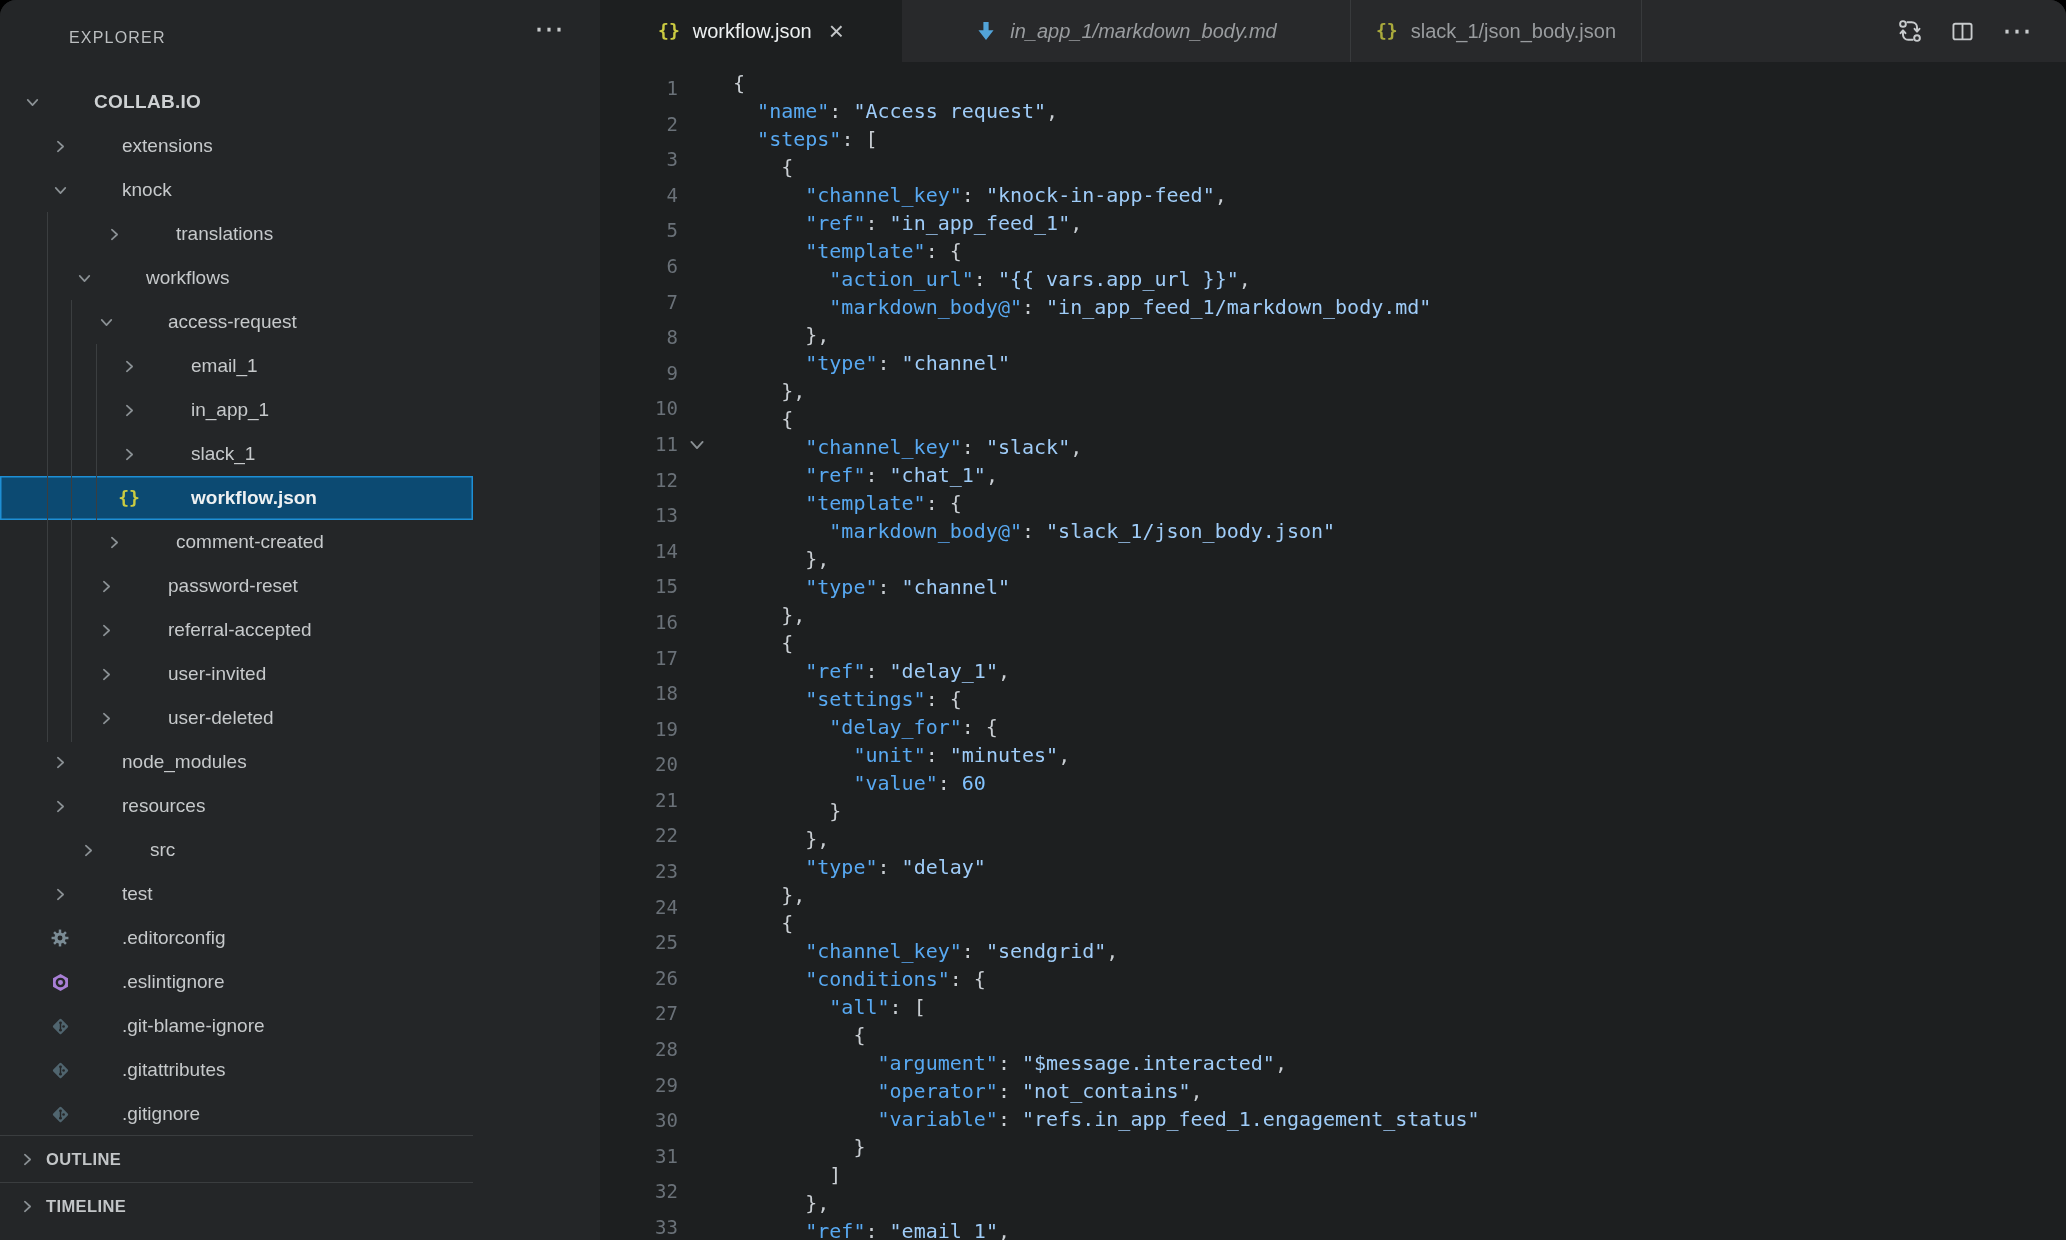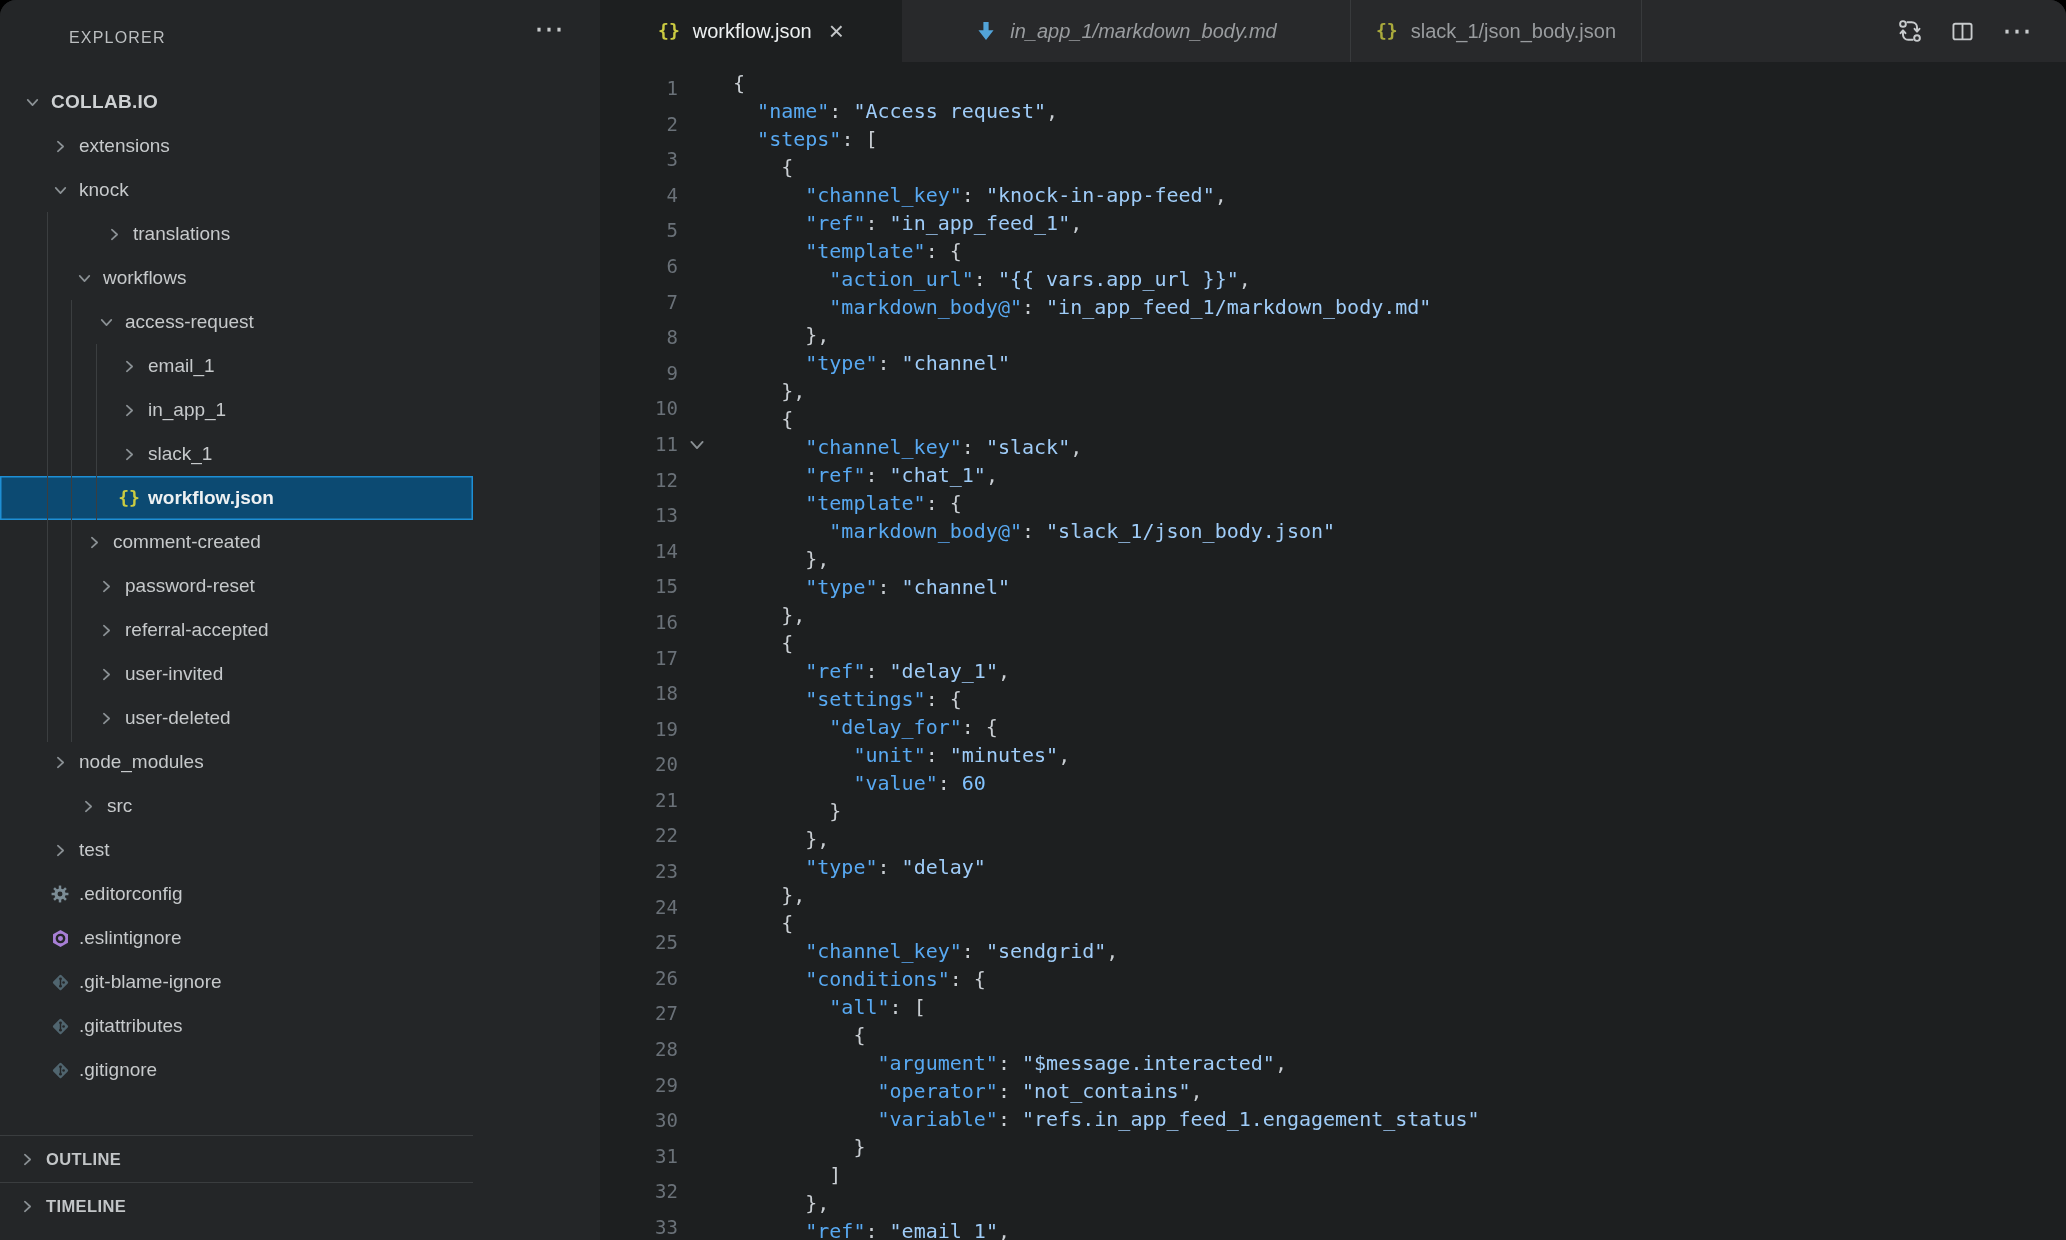--- a/index.html
+++ b/index.html
@@ -5,21 +5,21 @@
   html,body{margin:0;padding:0;background:#000;width:2066px;height:1240px;overflow:hidden;}
   .window{width:2066px;height:1240px;border-radius:16px 16px 0 0;overflow:hidden;display:flex;
           background:#1d1f20;font-family:"Liberation Sans",sans-serif;}
 
   
   .sidebar{width:600px;flex:none;background:#242628;position:relative;}
   .sb-header{height:80px;position:relative;margin-left:32px;}
   .sb-title{position:absolute;left:37px;top:29px;font-size:16px;letter-spacing:1.2px;color:#bcbfc1;}
   .sb-more{position:absolute;right:36px;top:14px;font-size:30px;color:#c6c9cb;line-height:1;cursor:pointer;}
   .tree{position:absolute;top:80px;left:0;width:473px;}
-  .trow{height:44px;display:flex;align-items:center;font-size:19px;color:#c6c9cb;box-sizing:border-box;}
+  .trow{height:44px;display:flex;align-items:center;font-size:19px;color:#c6c9cb;box-sizing:border-box;gap:43px;}
   .trow .mslot{width:28px;flex:none;display:flex;align-items:center;justify-content:center;margin-right:5px;}
   .trow .lbl{white-space:nowrap;}
   .trow.root .lbl{font-weight:700;color:#ced1d3;letter-spacing:.3px;}
   .trow.selected{background:#0c4a72;box-shadow:inset 0 0 0 1.5px #1e8fd5;}
   .trow.selected .lbl{color:#eef1f2;font-weight:600;}
   .json-ic{font-family:"DejaVu Sans Mono",monospace;font-weight:700;color:#cbcb41;font-size:18px;line-height:1;}
   .guide{position:absolute;width:1px;background:#3b3e40;}
   .panels{position:absolute;left:0;bottom:11px;width:473px;}
   .panel{height:46px;border-top:1px solid #3a3d3f;display:flex;align-items:center;
          font-weight:700;font-size:16.5px;color:#c2c5c7;letter-spacing:.4px;}
@@ -137,21 +137,21 @@
             </svg>
           </span>
           <span class="lbl">slack_1</span>
         </div>
         <div class="trow selected" style="padding-left: 115px;">
           <span class="mslot">
             <span class="json-ic">{}</span>
           </span>
           <span class="lbl">workflow.json</span>
         </div>
-        <div class="trow" style="padding-left: 80px;">
+        <div class="trow" style="padding-left: 100px;">
           <span class="mslot">
             <svg width="17" height="17" viewBox="0 0 16 16" fill="none" stroke="#8a9094" stroke-width="1.6" stroke-linecap="round" stroke-linejoin="round">
               <path d="M5.5 3.5 L10.5 8 L5.5 12.5"></path>
             </svg>
           </span>
           <span class="lbl">comment-created</span>
         </div>
         <div class="trow" style="padding-left: 92px;">
           <span class="mslot">
             <svg width="17" height="17" viewBox="0 0 16 16" fill="none" stroke="#8a9094" stroke-width="1.6" stroke-linecap="round" stroke-linejoin="round">
@@ -184,20 +184,28 @@
           </span>
           <span class="lbl">user-deleted</span>
         </div>
         <div class="trow" style="padding-left: 46px;">
           <span class="mslot">
             <svg width="17" height="17" viewBox="0 0 16 16" fill="none" stroke="#8a9094" stroke-width="1.6" stroke-linecap="round" stroke-linejoin="round">
               <path d="M5.5 3.5 L10.5 8 L5.5 12.5"></path>
             </svg>
           </span>
           <span class="lbl">node_modules</span>
+        </div>
+        <div class="trow" style="padding-left: 46px;">
+          <span class="mslot">
+            <svg width="17" height="17" viewBox="0 0 16 16" fill="none" stroke="#8a9094" stroke-width="1.6" stroke-linecap="round" stroke-linejoin="round">
+              <path d="M5.5 3.5 L10.5 8 L5.5 12.5"></path>
+            </svg>
+          </span>
+          <span class="lbl">resources</span>
         </div>
         <div class="trow" style="padding-left: 74px;">
           <span class="mslot">
             <svg width="17" height="17" viewBox="0 0 16 16" fill="none" stroke="#8a9094" stroke-width="1.6" stroke-linecap="round" stroke-linejoin="round">
               <path d="M5.5 3.5 L10.5 8 L5.5 12.5"></path>
             </svg>
           </span>
           <span class="lbl">src</span>
         </div>
         <div class="trow" style="padding-left: 46px;">

